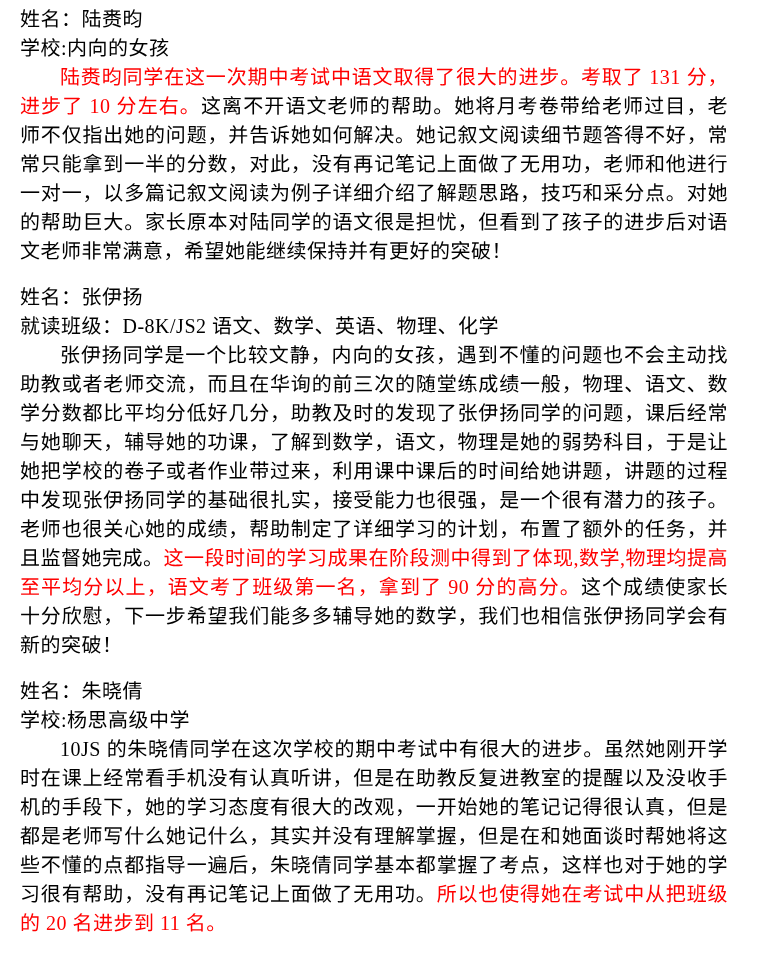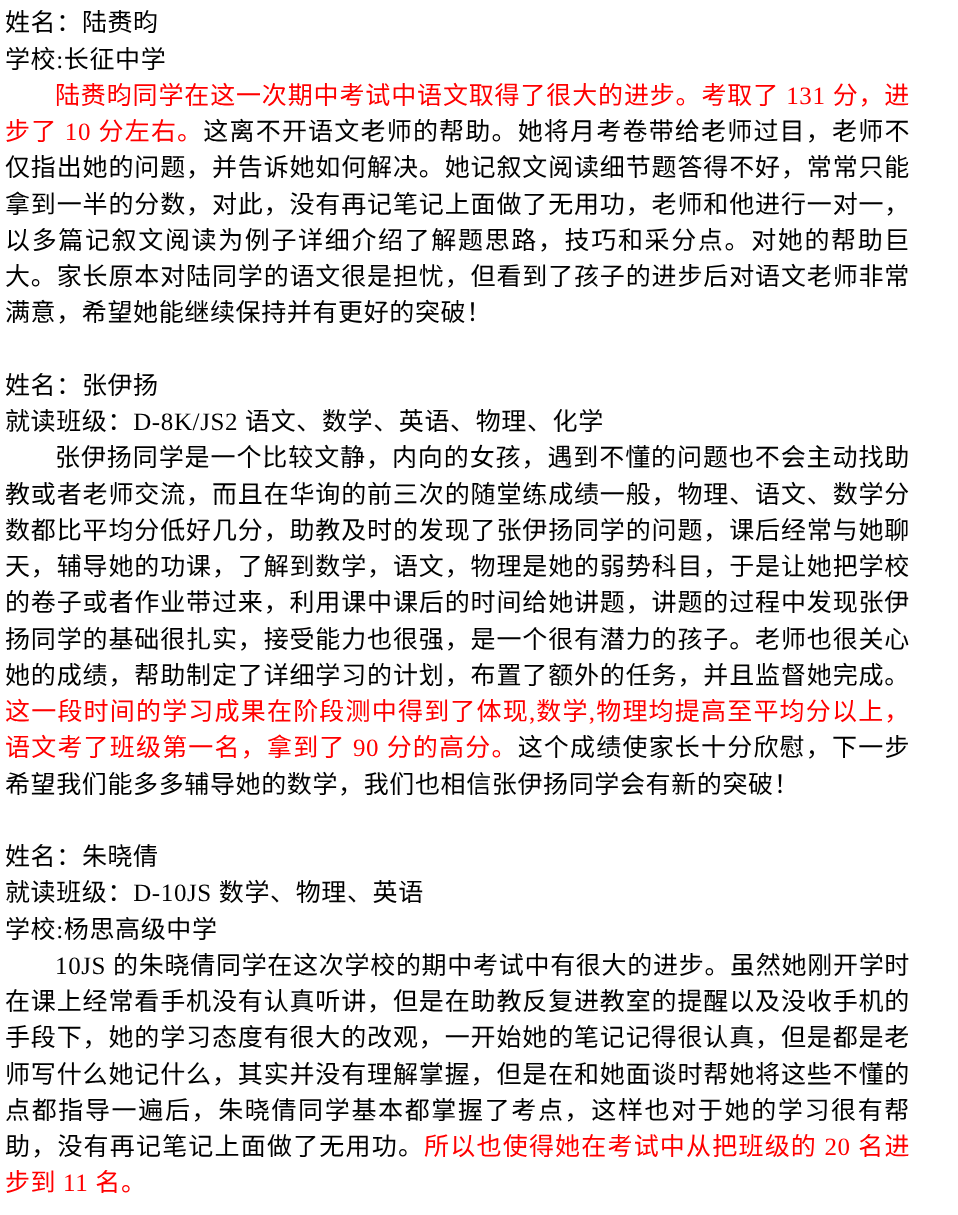--- a/index.html
+++ b/index.html
@@ -15,24 +15,24 @@
     overflow:hidden;
     font-family:"Liberation Serif","DejaVu Serif",serif;
     color:var(--ink);
     font-size:20px;
     line-height:29px;
     letter-spacing:0.5px;
   }
   .page{
     width:732px;
     height:972px;
-    padding:5px 4px 4px 4px;
+    padding:5px 4px 4px 20px;
     font-family:Liberation Serif, serif;
   }
-  .report + .report{margin-top:29px;}
+  .report + .report{margin-top:17px;}
   .meta-line{
     white-space:nowrap;
     overflow:hidden;
   }
   .report-paragraph{
     text-align:justify;
     text-indent:2em;
   }
   .seg{color:var(--ink);}
   .seg.hl{color:var(--hl);}
@@ -40,21 +40,21 @@
 </head>
 <body>
 
 <main class="page">
 
   <section class="report">
     <div class="meta-line">
       <span>姓名：</span><span>陆赉昀</span>
     </div>
     <div class="meta-line">
-      <span>学校:</span><span>长征中学</span>
+      <span>学校:</span><span>内向的女孩</span>
     </div>
     <p class="report-paragraph">
       <span class="seg hl">陆赉昀同学在这一次期中考试中语文取得了很大的进步。考取了 131 分，进步了 10 分左右。</span><span class="seg">这离不开语文老师的帮助。她将月考卷带给老师过目，老师不仅指出她的问题，并告诉她如何解决。她记叙文阅读细节题答得不好，常常只能拿到一半的分数，对此，没有再记笔记上面做了无用功，老师和他进行一对一，以多篇记叙文阅读为例子详细介绍了解题思路，技巧和采分点。对她的帮助巨大。家长原本对陆同学的语文很是担忧，但看到了孩子的进步后对语文老师非常满意，希望她能继续保持并有更好的突破！</span>
     </p>
   </section>
 
   <section class="report">
     <div class="meta-line">
       <span>姓名：</span><span>张伊扬</span>
     </div>
@@ -64,23 +64,20 @@
     <p class="report-paragraph">
       <span class="seg">张伊扬同学是一个比较文静，内向的女孩，遇到不懂的问题也不会主动找助教或者老师交流，而且在华询的前三次的随堂练成绩一般，物理、语文、数学分数都比平均分低好几分，助教及时的发现了张伊扬同学的问题，课后经常与她聊天，辅导她的功课，了解到数学，语文，物理是她的弱势科目，于是让她把学校的卷子或者作业带过来，利用课中课后的时间给她讲题，讲题的过程中发现张伊扬同学的基础很扎实，接受能力也很强，是一个很有潜力的孩子。老师也很关心她的成绩，帮助制定了详细学习的计划，布置了额外的任务，并且监督她完成。</span><span class="seg hl">这一段时间的学习成果在阶段测中得到了体现,数学,物理均提高至平均分以上，语文考了班级第一名，拿到了 90 分的高分。</span><span class="seg">这个成绩使家长十分欣慰，下一步希望我们能多多辅导她的数学，我们也相信张伊扬同学会有新的突破！</span>
     </p>
   </section>
 
   <section class="report">
     <div class="meta-line">
       <span>姓名：</span><span>朱晓倩</span>
     </div>
     <div class="meta-line">
-      <span>就读班级：</span><span>D-10JS 数学、物理、英语</span>
-    </div>
-    <div class="meta-line">
       <span>学校:</span><span>杨思高级中学</span>
     </div>
     <p class="report-paragraph">
       <span class="seg">10JS 的朱晓倩同学在这次学校的期中考试中有很大的进步。虽然她刚开学时在课上经常看手机没有认真听讲，但是在助教反复进教室的提醒以及没收手机的手段下，她的学习态度有很大的改观，一开始她的笔记记得很认真，但是都是老师写什么她记什么，其实并没有理解掌握，但是在和她面谈时帮她将这些不懂的点都指导一遍后，朱晓倩同学基本都掌握了考点，这样也对于她的学习很有帮助，没有再记笔记上面做了无用功。</span><span class="seg hl">所以也使得她在考试中从把班级的 20 名进步到 11 名。</span>
     </p>
   </section>
 
 </main>
 
 </body></html>

